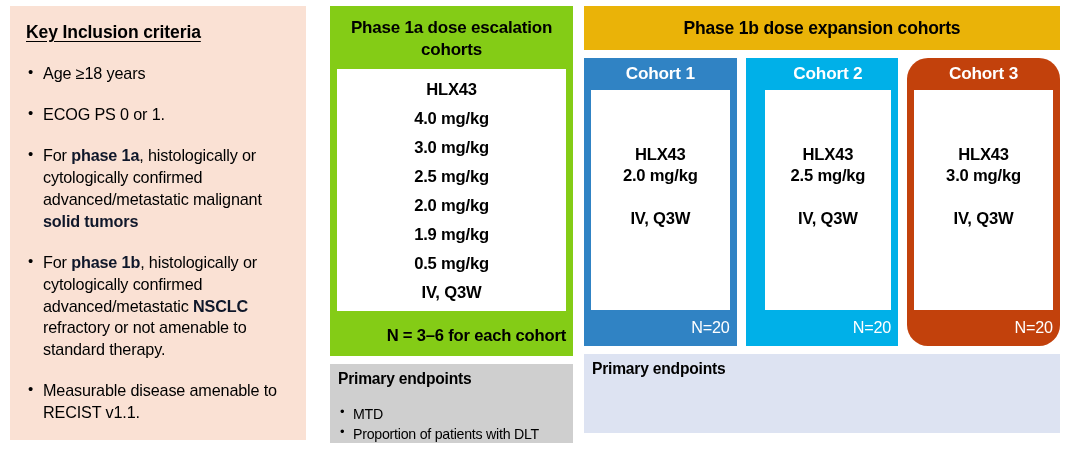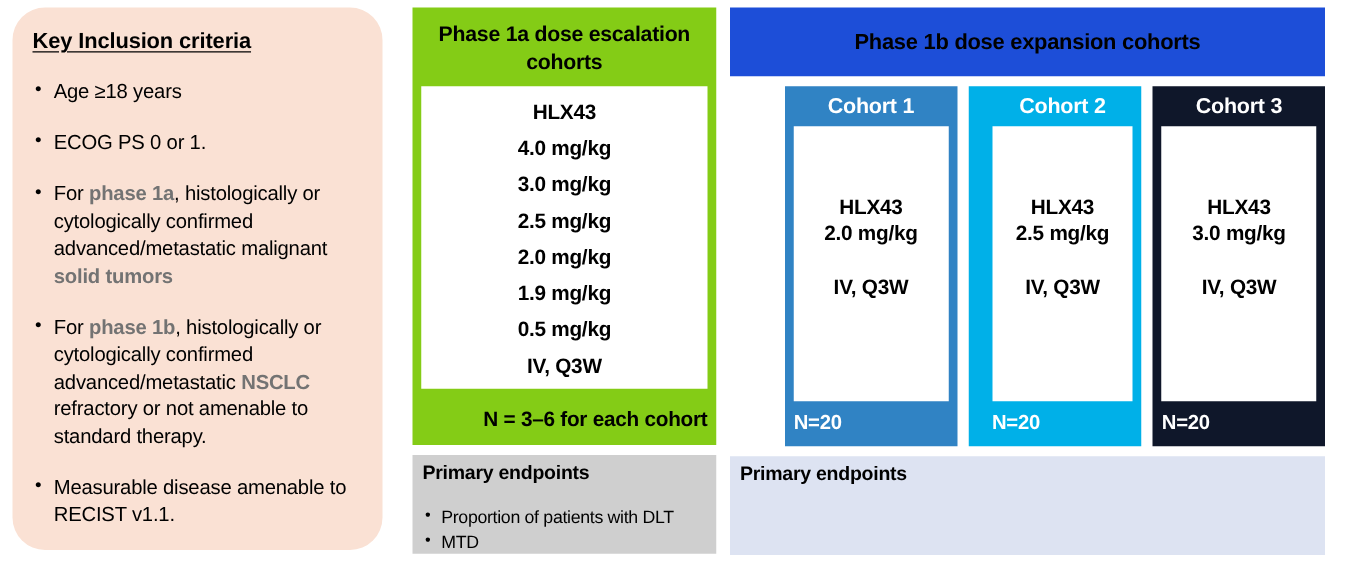--- a/index.html
+++ b/index.html
@@ -24,21 +24,20 @@
   
   .criteria-panel {
     position: absolute;
     left: 10px;
     top: 6px;
     width: 296px;
     height: 434px;
     background: #fae1d4;
     box-sizing: border-box;
     padding: 16px 14px 10px 16px;
-    border-radius: 26px;
   }
   .criteria-title {
     font-size: 17.5px;
     font-weight: bold;
     text-decoration: underline;
     text-underline-offset: 3px;
     letter-spacing: -0.1px;
     margin: 0 0 2px 0;
     line-height: 1.25;
   }
@@ -56,21 +55,21 @@
     letter-spacing: -0.15px;
   }
   .criteria-list li::before {
     content: "\2022";
     position: absolute;
     left: 2px;
     top: -1px;
     font-size: 15px;
   }
   .hl {
-    color: #737373;
+    color: #0f172a;
     font-weight: bold;
   }
 
   
   .p1a-col {
     position: absolute;
     left: 330px;
     top: 6px;
     width: 243px;
   }
@@ -147,23 +146,23 @@
   }
 
   
   .p1b-col {
     position: absolute;
     left: 584px;
     top: 6px;
     width: 476px;
   }
   .p1b-header {
-    background: #1d4ed8;
+    background: #eab308;
     width: 476px;
-    height: 55px;
+    height: 44px;
     box-sizing: border-box;
     display: flex;
     align-items: center;
     justify-content: center;
     font-size: 17.5px;
     font-weight: bold;
     letter-spacing: -0.2px;
   }
   .cohort-row {
     display: flex;
@@ -204,26 +203,26 @@
   }
   .cohort-route {
     font-size: 16.6px;
     font-weight: bold;
     margin-top: 22px;
     letter-spacing: -0.2px;
   }
   .cohort-n {
     color: #ffffff;
     font-size: 16.2px;
-    font-weight: bold;
-    text-align: left;
+    font-weight: normal;
+    text-align: right;
     padding: 8px 0 9px 0;
     letter-spacing: -0.2px;
   }
-  .c1 { background: #3083c4; margin-left: 44px; }
+  .c1 { background: #3083c4; }
   .c2 { background: #00b0e8; padding-left: 19px; }
   .c3 { background: #1d7a5f; }
 
   .p1b-endpoints {
     background: #dde3f2;
     width: 476px;
     box-sizing: border-box;
     margin-top: 8px;
     padding: 6px 8px 9px 8px;
     height: 79px;
@@ -256,22 +255,22 @@
           <div class="dose">2.0 mg/kg</div>
           <div class="dose">1.9 mg/kg</div>
           <div class="dose">0.5 mg/kg</div>
           <div class="dose">IV, Q3W</div>
         </div>
       <div class="p1a-n">N = 3–6 for each cohort</div>
     </div>
     <div class="p1a-endpoints">
       <div class="ep-title">Primary endpoints</div>
       <ul class="ep-list" id="p1a-ep">
+          <li>MTD</li>
           <li>Proportion of patients with DLT</li>
-          <li>MTD</li>
         </ul>
     </div>
   </section>
 
   <section class="p1b-col">
     <div class="p1b-header">Phase 1b dose expansion cohorts</div>
     <div class="cohort-row" id="cohort-row">
         <div class="cohort c1" style="background: rgb(48, 131, 196);">
           <div class="cohort-title">Cohort 1</div>
           <div class="cohort-body">
@@ -287,21 +286,21 @@
           <div class="cohort-title">Cohort 2</div>
           <div class="cohort-body">
             <div class="cohort-drug">
               <div>HLX43</div>
               <div>2.5 mg/kg</div>
             </div>
             <div class="cohort-route">IV, Q3W</div>
           </div>
           <div class="cohort-n">N=20</div>
         </div>
-        <div class="cohort c3" style="background: #0f172a;">
+        <div class="cohort c3" style="background: #c2410c; border-radius: 21px;">
           <div class="cohort-title">Cohort 3</div>
           <div class="cohort-body">
             <div class="cohort-drug">
               <div>HLX43</div>
               <div>3.0 mg/kg</div>
             </div>
             <div class="cohort-route">IV, Q3W</div>
           </div>
           <div class="cohort-n">N=20</div>
         </div>

